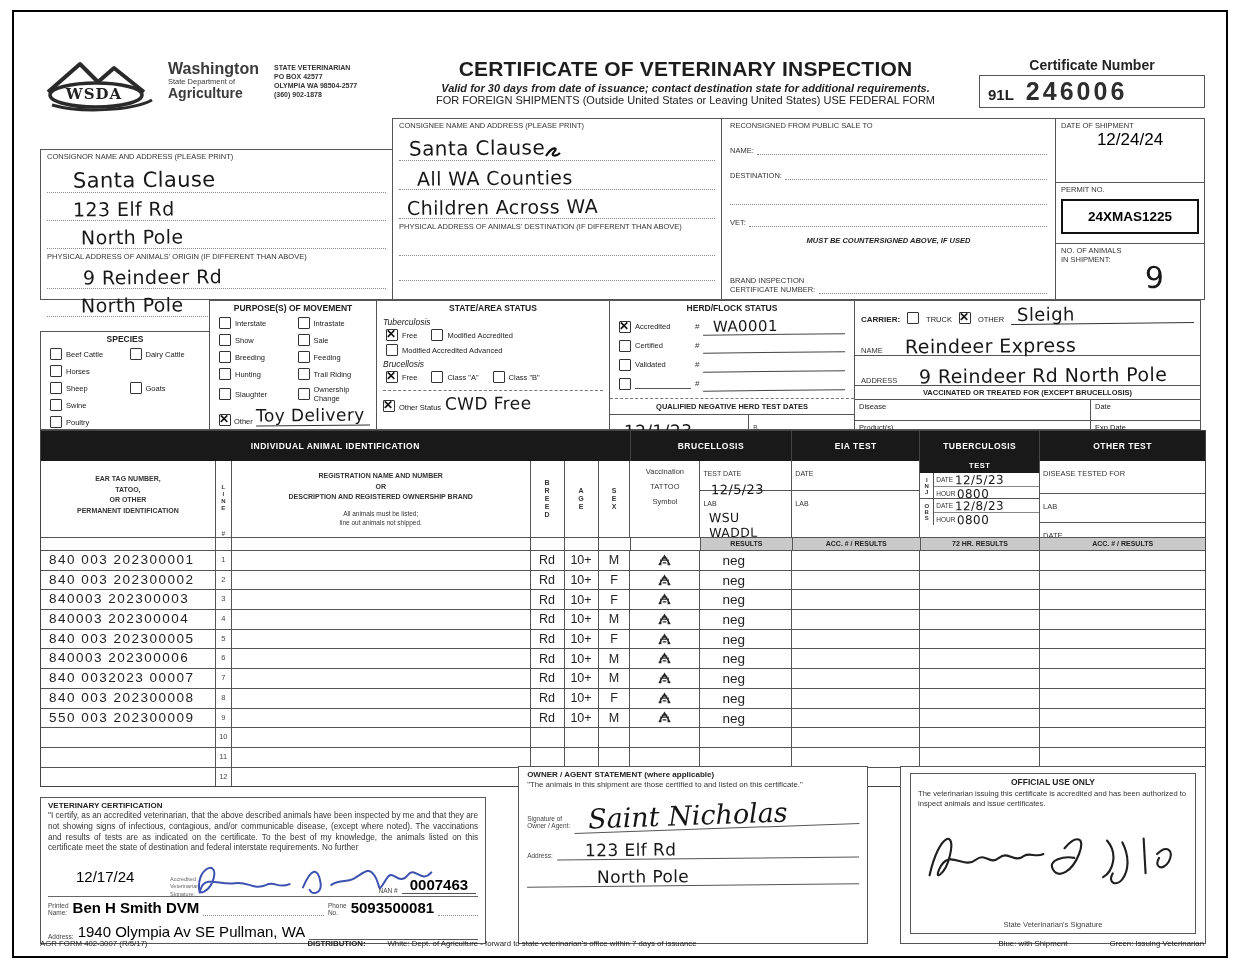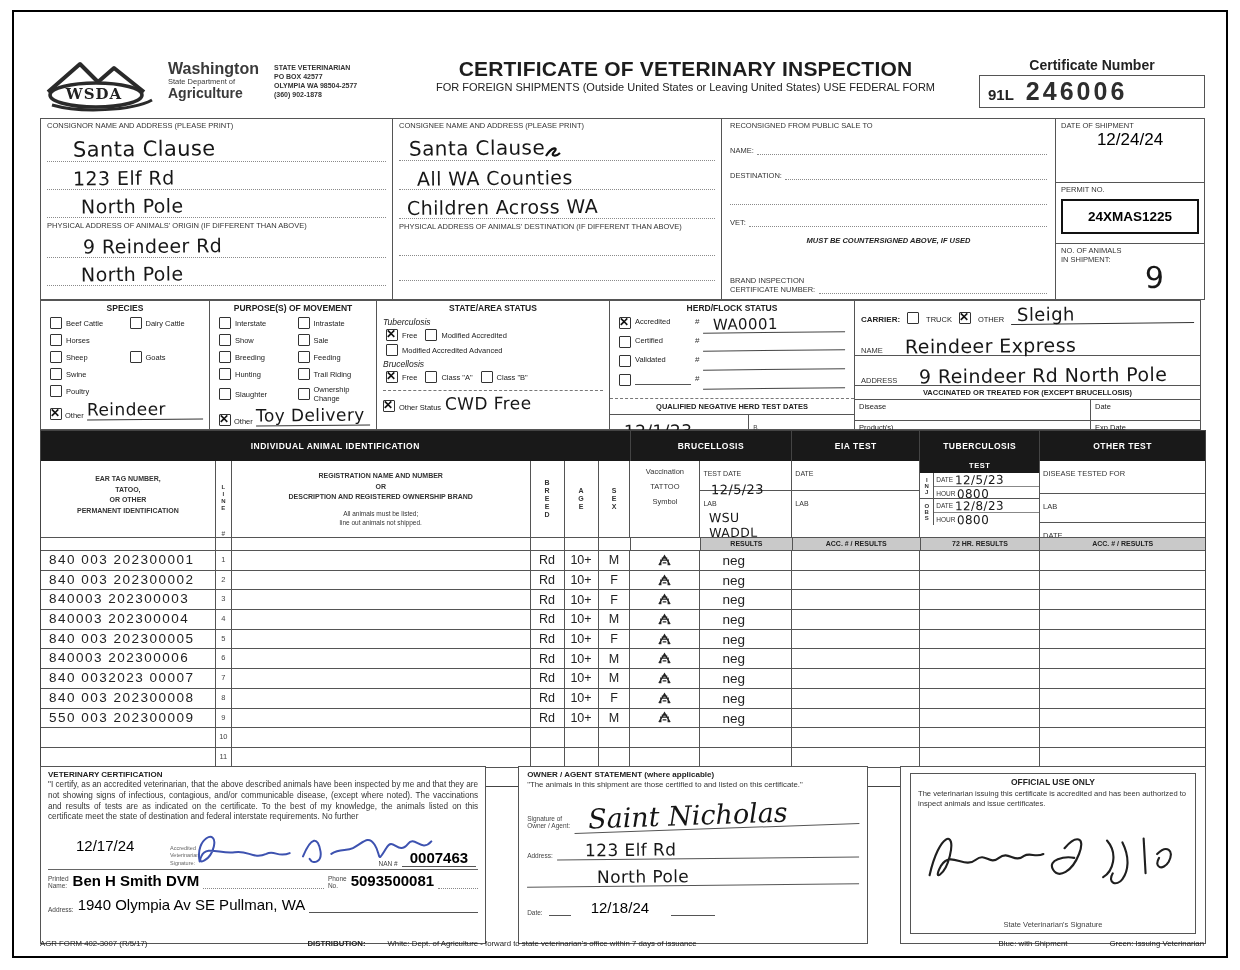--- a/index.html
+++ b/index.html
@@ -30,21 +30,21 @@
   .sub1{font-size:11px;font-style:italic;font-weight:700;margin-top:1px;}
   .sub2{font-size:11px;font-weight:500;}
   .certblock{width:226px;flex:none;text-align:center;padding-top:3px;}
   .certlbl{font-size:14px;font-weight:800;}
   .certbox{border:1.5px solid #555;margin-top:2px;display:flex;align-items:baseline;padding:1px 8px;gap:12px;}
   .certpfx{font-size:15px;font-weight:800;}
   .certnum{font-size:25px;letter-spacing:3px;color:#2e2e2e;font-weight:600;}
   
   .hrow{display:flex;}
   .box{border:1px solid #555;box-sizing:border-box;margin-left:-1px;position:relative;background:#fff;}
-  .box:first-child{margin-left:0;}
+  .box:first-child{margin-left:0;margin-top:31px;}
   #rowA{left:40px;top:118px;width:1166px;height:182px;}
   .w-consignor{width:353px;padding:2px 6px 0;}
   .w-consignee{width:330px;padding:2px 6px 0;}
   .w-recon{width:335px;padding:2px 8px 0;display:flex;flex-direction:column;}
   .w-ship{width:150px;display:flex;flex-direction:column;}
   .hline{display:flex;align-items:flex-end;}
   .nameline{height:31px;font-size:21px;padding-left:26px;}
   .addrline{height:27px;font-size:19px;padding-left:12px;}
   .reconrow{display:flex;align-items:flex-end;height:25px;gap:3px;}
   .reconrow .fill{flex:1;}
@@ -58,24 +58,24 @@
   #rowB{left:40px;top:300px;width:1166px;height:130px;}
   .secT{font-size:8.5px;font-weight:700;text-align:center;color:#222;margin:2px 0 4px;}
   .w-species{width:170px;}.w-purpose{width:168px;}.w-state{width:234px;padding:0 6px;}.w-herd{width:246px;}.w-carrier{width:347px;}
   .cb-grid{display:grid;grid-template-columns:1fr 1fr;row-gap:5px;padding-left:9px;font-size:7.5px;}
   .cb-item{display:flex;align-items:center;gap:4px;}
   .cb-item.wide{grid-column:1 / -1;}
   .cb-lab{font-size:7.5px;color:#222;}
   .other-row{display:flex;align-items:flex-end;gap:3px;padding-left:9px;margin-top:4px;padding-right:6px;}
   .other-row .hw{font-size:17px;border-bottom:1px solid #333;flex:1;line-height:1;padding-bottom:1px;}
   .ital{font-style:italic;font-size:8.5px;color:#222;}
-  .st-row{display:flex;gap:8px;padding-left:3px;margin:2px 0 3px;}
+  .st-row{display:flex;gap:14px;padding-left:3px;margin:2px 0 3px;}
   .other-status-row{border-top:1px dashed #777;margin-top:7px;padding:4px 0 0;display:flex;align-items:flex-end;gap:4px;}
   .other-status-row .hw{font-size:17px;flex:1;line-height:1;}
-  .herd-row{display:flex;align-items:flex-start;gap:4px;padding:0 9px;height:19px;}
+  .herd-row{display:flex;align-items:center;gap:4px;padding:0 9px;height:19px;}
   .herd-row .cb-lab{width:56px;}
   .herd-row .blankline{border-bottom:1px solid #555;width:56px;height:10px;}
   .hash{font-size:8px;color:#333;}
   .herd-val{flex:1;border-bottom:1px solid #444;font-size:15px;padding-left:10px;min-height:14px;line-height:1;}
   .qneg{border-top:1px dashed #777;margin-top:5px;font-size:7.5px;font-weight:600;text-align:center;padding-top:3px;}
   .ab-row{display:flex;border-top:1px solid #555;margin-top:3px;height:25px;}
   .ab-a{width:55%;display:flex;align-items:flex-end;gap:4px;padding-left:4px;}
   .ab-b{flex:1;border-left:1px solid #555;padding:1px 0 0 4px;}
   .ab-a .hw{font-size:17px;line-height:1;}
   .carrier-top{display:flex;align-items:flex-end;gap:7px;padding:4px 6px 2px;}
@@ -197,20 +197,21 @@
     <div class="l1">Washington</div>
     <div class="l2">State Department of</div>
     <div class="l3">Agriculture</div>
   </div>
   <div class="statevet pre">STATE VETERINARIAN
 PO BOX 42577
 OLYMPIA WA 98504-2577
 (360) 902-1878</div>
   <div class="titleblock">
     <div class="title">CERTIFICATE OF VETERINARY INSPECTION</div>
+    <div class="sub1">Valid for 30 days from date of issuance; contact destination state for additional requirements.</div>
     <div class="sub2">FOR FOREIGN SHIPMENTS (Outside United States or Leaving United States) USE FEDERAL FORM</div>
   </div>
   <div class="certblock">
     <div class="certlbl">Certificate Number</div>
     <div class="certbox">
       <span class="certpfx">91L</span>
       <span class="certnum">246006</span>
     </div>
   </div>
 </div>
@@ -833,26 +834,20 @@
 Owner / Agent:</span>
       <span class="script">Saint Nicholas</span>
     </div>
     <div class="oa-adr1">
       <span class="tiny">Address:</span>
       <span class="hw">123 Elf Rd</span>
     </div>
     <div class="oa-adr2">
       <span class="hw">North Pole</span>
     </div>
-    <div class="oa-date">
-      <span class="tiny">Date:</span>
-      <span class="seg-line"></span>
-      <span class="typed">12/18/24</span>
-      <span class="seg-line2"></span>
-    </div>
   </div>
   <div class="box w-off">
     <div id="offbox">
       <div class="off-title">OFFICIAL USE ONLY</div>
       <div class="off-body">The veterinarian issuing this certificate is accredited and has been authorized to inspect animals and issue certificates.</div>
       <svg class="off-sig" width="270" height="86" viewBox="0 0 280 88">
         <path d="M12,66 C22,22 40,18 33,46 C28,66 14,74 24,56 C34,40 48,60 60,50 C70,42 74,56 84,48 C94,40 100,54 110,46 C116,42 122,48 130,44 M152,38 C164,24 174,26 167,44 C160,62 146,70 140,60 C134,50 152,46 162,48 M196,30 C208,44 202,62 192,68 M212,32 C220,48 218,62 212,70 C206,78 196,74 202,64 M234,28 L236,64 M248,44 C258,34 266,40 260,52 C254,62 244,58 250,48" fill="none" stroke="#1f1f1f" stroke-width="2.2" stroke-linecap="round"></path>
       </svg>
       <div class="off-cap">State Veterinarian's Signature</div>
     </div>

